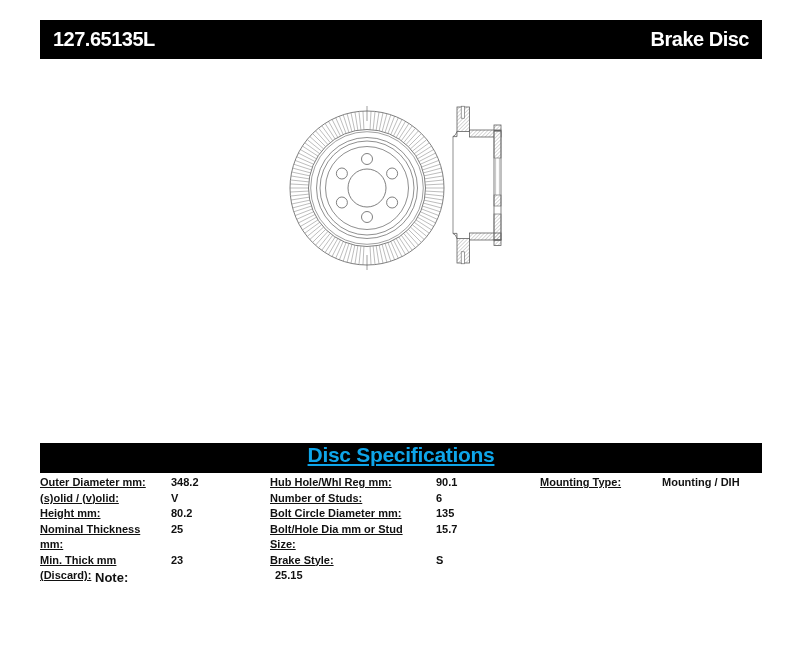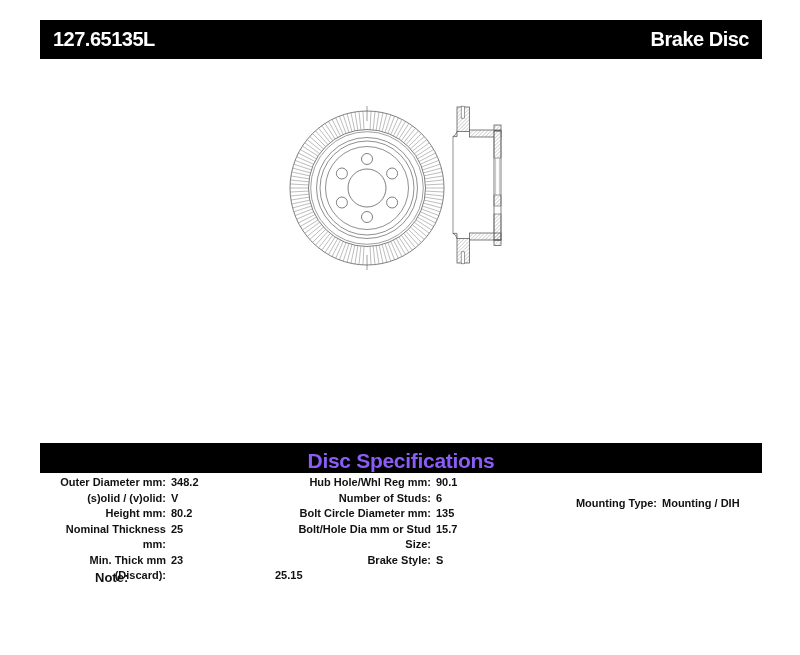--- a/index.html
+++ b/index.html
@@ -13,30 +13,30 @@
     background:#000;color:#fff;display:flex;align-items:center;justify-content:space-between;
     padding:0 13px;box-sizing:border-box;
   }
   .header-bar .part-no,.header-bar .product{
     font-size:20px;font-weight:bold;letter-spacing:-0.5px;white-space:nowrap;
   }
   
   .drawing-svg{position:absolute;left:275px;top:93px;width:240px;height:185px;}
   
   .spec-bar{
-    position:absolute;left:40px;top:443px;width:722px;height:30px;background:#000;color:#8b5cf6;
-    display:flex;align-items:flex-end;justify-content:center;
+    position:absolute;left:40px;top:443px;width:722px;height:30px;background:#000;color:#0ea5e9;
+    display:flex;align-items:flex-start;justify-content:center;text-decoration:underline;
   }
   .spec-bar .spec-title{font-size:21px;font-weight:bold;letter-spacing:-0.3px;}
   .spec-col{position:absolute;top:475px;}
   .spec-col.left{left:40px;width:230px;}
   .spec-col.middle{left:270px;width:235px;}
-  .spec-col.right{left:540px;width:222px;margin-top:21px;}
+  .spec-col.right{left:540px;width:222px;}
   .spec-row{display:flex;line-height:15.5px;font-size:11px;font-weight:bold;}
-  .spec-row .lbl{text-align:right;flex:0 0 auto;}
+  .spec-row .lbl{text-align:left;flex:0 0 auto;text-decoration:underline;}
   .spec-col.left  .lbl{width:126px;}
   .spec-col.middle .lbl{width:161px;}
   .spec-col.right .lbl{width:117px;}
   .spec-row .val{margin-left:5px;text-align:left;white-space:nowrap;}
   
   .note-label{
     position:absolute;left:95px;top:570px;font-size:13px;font-weight:bold;
   }
 </style>
 </head>

